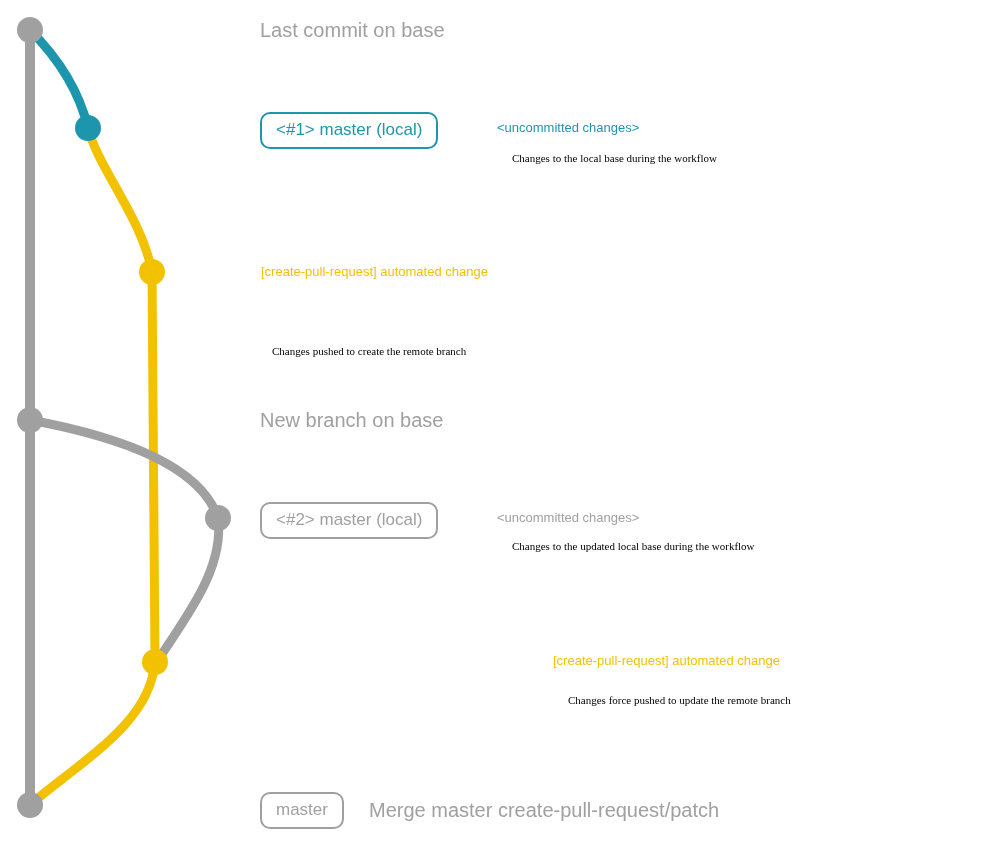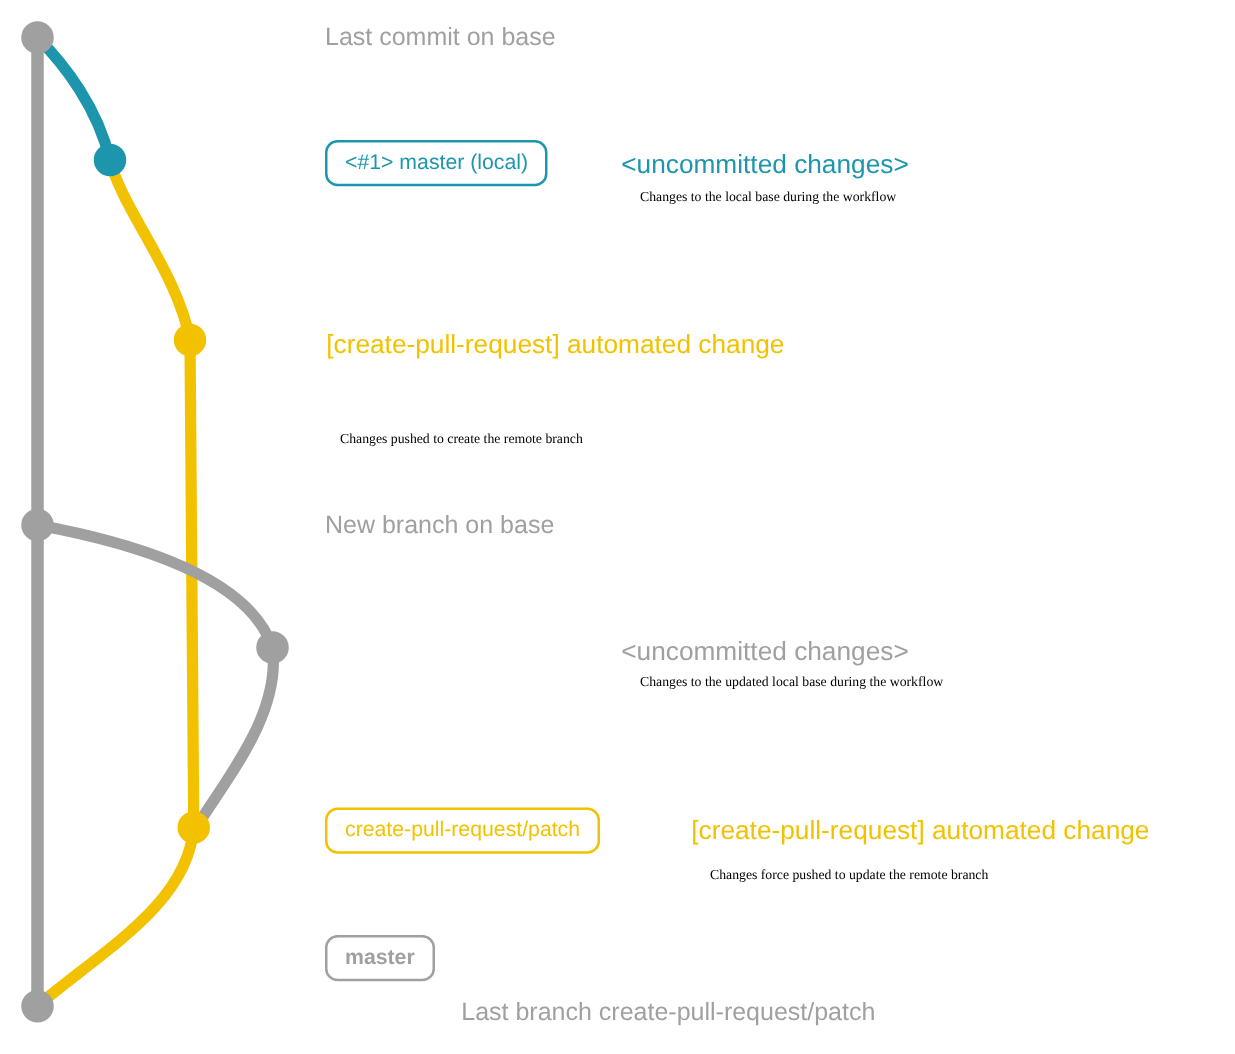--- a/index.html
+++ b/index.html
@@ -48,21 +48,21 @@
     border-radius:10px;
     font-size:17px;
     white-space:nowrap;
     background:#fff;
   }
   .badge.teal{border-color:var(--teal);color:var(--teal);}
   .badge.gray{border-color:var(--gray);color:var(--gray);}
   .badge.yellow{border-color:var(--yellow);color:var(--yellow);}
   .linetitle{
     position:absolute;
-    font-size:21px;
+    font-size:13px;
     white-space:nowrap;
   }
   .linetitle.teal{color:var(--teal);}
   .linetitle.gray{color:var(--gray);}
   .linetitle.yellow{color:var(--yellow);}
   .desc{
     position:absolute;
     font-family:"Liberation Serif", serif;
     font-size:11px;
     color:var(--ink);
@@ -100,23 +100,23 @@
 
   <div class="badge teal" style="left:260px;top:112px;">&lt;#1&gt; master (local)</div>
   <div class="linetitle teal" style="left:497px;top:120px;">&lt;uncommitted changes&gt;</div>
   <div class="desc" style="left:512px;top:152px;">Changes to the local base during the workflow</div>
 
   <div class="linetitle yellow" style="left:261px;top:264px;">[create-pull-request] automated change</div>
   <div class="desc" style="left:272px;top:297px;margin-top:48px;">Changes pushed to create the remote branch</div>
 
   <div class="heading" style="left:260px;top:409px;">New branch on base</div>
 
+  <div class="badge gray" style="left:260px;top:502px;">&lt;#2&gt; master (local)</div>
   <div class="linetitle gray" style="left:497px;top:510px;">&lt;uncommitted changes&gt;</div>
   <div class="desc" style="left:512px;top:540px;">Changes to the updated local base during the workflow</div>
 
-  <div class="badge yellow" style="left:260px;top:646px;">create-pull-request/patch</div>
   <div class="linetitle yellow" style="left:553px;top:653px;">[create-pull-request] automated change</div>
   <div class="desc" style="left:568px;top:683px;margin-top:11px;">Changes force pushed to update the remote branch</div>
 
-  <div class="badge gray" style="left:260px;top:748px;font-weight:bold;">master</div>
-  <div class="heading" style="left:369px;top:799px;">Last branch create-pull-request/patch</div>
+  <div class="badge gray" style="left:260px;top:792px;">master</div>
+  <div class="heading" style="left:369px;top:799px;">Merge master create-pull-request/patch</div>
 
 </div>
 
 </body></html>

